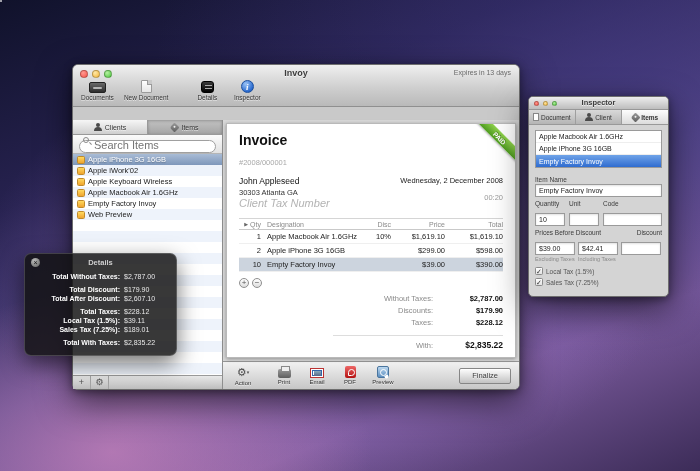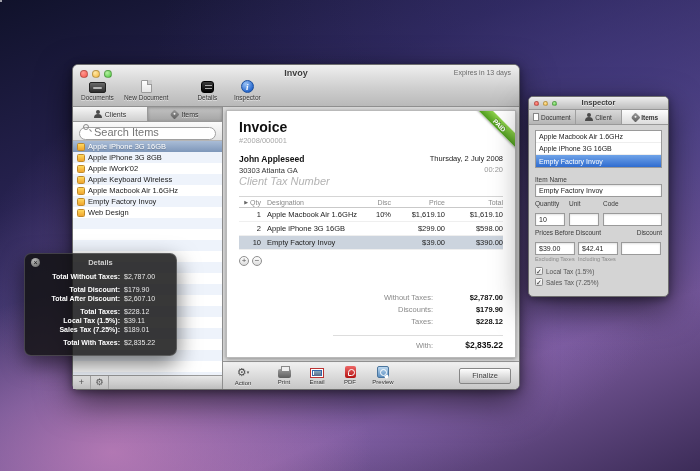--- a/index.html
+++ b/index.html
@@ -22,21 +22,21 @@
 
   
   .window{ position:absolute; border-radius:6px; box-shadow:0 12px 34px rgba(0,0,0,.6), 0 2px 8px rgba(0,0,0,.4); }
   .traffic{ display:flex; gap:4px; }
   .dot{ width:8px; height:8px; border-radius:50%; border:1px solid rgba(0,0,0,.25); }
   .dot.red{ background:radial-gradient(circle at 35% 30%,#ff9a92,#f8564b); }
   .dot.yellow{ background:radial-gradient(circle at 35% 30%,#ffe9a8,#f5b63a); }
   .dot.green{ background:radial-gradient(circle at 35% 30%,#b6f0a2,#4fc93f); }
 
   
-  .main-window{ left:72px; top:64px; width:448px; height:326px; background:#c9c9c9; border:1px solid #6e6e6e; border-radius:6px; display:flex; flex-direction:column; }
+  .main-window{ left:72px; top:64px; width:448px; height:326px; background:#c9c9c9; border:1px solid #6e6e6e; border-radius:6px; display:flex; flex-direction:column;gap:13px; }
   .mw-header{ height:42px; border-radius:5px 5px 0 0; background:linear-gradient(#efefef,#cfcfcf 55%,#b9b9b9); border-bottom:1px solid #8f8f8f; position:relative; flex:none; }
   .mw-title{ position:absolute; top:3px; left:0; right:0; text-align:center; font-size:9px; font-weight:bold; color:#3c3c3c; text-shadow:0 1px 0 rgba(255,255,255,.7); }
   .mw-expires{ position:absolute; top:4px; right:8px; font-size:7px; color:#6a6a6a; }
   .mw-traffic{ position:absolute; top:5px; left:7px; }
   .mw-toolbar{ position:absolute; left:8px; top:15px; display:flex; align-items:flex-end; gap:10px; }
   .tbtn{ display:flex; flex-direction:column; align-items:center; gap:1px; min-width:30px; cursor:default; }
   .tbtn .tlabel{ font-size:6.5px; color:#333; text-shadow:0 1px 0 rgba(255,255,255,.6); }
   .tbtn.gap{ margin-left:14px; }
   .ic-documents{ width:17px; height:11px; border-radius:2px; background:linear-gradient(#6a6a6a,#2d2d2d); border:1px solid #222; position:relative; }
   .ic-documents::after{ content:""; position:absolute; left:3px; right:3px; top:4px; height:2px; background:#b5b5b5; border-radius:1px; }
@@ -71,27 +71,27 @@
   .side-bottom{ height:14px; flex:none; border-top:1px solid #9a9a9a; background:linear-gradient(#e9e9e9,#bdbdbd); display:flex; align-items:center; }
   .sb-btn{ width:18px; height:100%; border-right:1px solid #a5a5a5; font-size:9px; line-height:13px; text-align:center; color:#555; cursor:default; }
 
   
   .content{ flex:1; display:flex; flex-direction:column; min-width:0; background:#d9d9d9; border-radius:0 0 5px 0; }
   .page-wrap{ flex:1; padding:3px; min-height:0; }
   .page{ position:relative; width:100%; height:100%; background:#fff; border:1px solid #b9b9b9; box-shadow:0 1px 4px rgba(0,0,0,.35); overflow:hidden; display:flex; flex-direction:column; padding:8px 12px 6px; }
   .ribbon-wrap{ position:absolute; right:0; top:0; width:44px; height:44px; overflow:hidden; }
   .ribbon{ position:absolute; width:70px; left:-6px; top:9px; transform:rotate(45deg); background:linear-gradient(#8fd24c,#4d9a1f); color:#fff; font-size:6.5px; font-weight:bold; text-align:center; padding:1.5px 0; text-shadow:0 -1px 0 rgba(0,0,0,.3); box-shadow:0 1px 2px rgba(0,0,0,.3); }
   .inv-title{ font-size:14px; font-weight:bold; color:#111; }
-  .inv-num{ font-size:7.5px; color:#a8a8a8; margin-top:1px; }
+  .inv-num{ font-size:7.5px; color:#a8a8a8; margin-top:10px; }
   .client-row{ display:flex; justify-content:space-between; margin-top:9px; }
-  .c-name{ font-size:8.5px; font-weight:bold; color:#111; }
+  .c-name{ font-size:8.5px; font-weight:normal; color:#111; }
   .c-addr{ font-size:7.5px; color:#333; margin-top:2px; }
   .c-tax{ font-size:11px; color:#b3b3b3; margin-top:0;font-style:italic; }
   .c-date{ font-size:7.5px; color:#222; text-align:right; }
-  .c-time{ font-size:7.5px; color:#9a9a9a; text-align:right; margin-top:2px; }
+  .c-time{ font-size:7.5px; color:#9a9a9a; text-align:right; margin-top:8px; }
   .inv-table{ margin-top:9px; }
   .t-head{ display:flex; font-size:7px; color:#8a8a8a; border-top:1px solid #d5d5d5; border-bottom:1px solid #c9c9c9; padding:1.5px 0; align-items:center; }
   .t-row{ display:flex; font-size:7.5px; color:#222; padding:2px 0; border-bottom:1px solid #f90; border-bottom:1px solid #efefef; align-items:center; }
   .t-row.selected{ background:#ccd4de; }
   .c-qty{ width:26px; text-align:right; padding-right:4px; flex:none; }
   .c-des{ flex:1; min-width:0; padding-left:2px; }
   .c-disc{ width:30px; text-align:right; flex:none; }
   .c-price{ width:54px; text-align:right; flex:none; }
   .c-total{ width:58px; text-align:right; flex:none; }
   .tri{ display:inline-block; font-size:5px; color:#666; margin-right:2px; vertical-align:1px; }
@@ -215,41 +215,37 @@
             <input class="search-input" type="text" placeholder="Search Items" style="">
           </div>
         </div>
         <div class="item-list">
           <div class="list-row selected">
             <span class="item-icon"></span>
             <span>Apple iPhone 3G 16GB</span>
           </div>
           <div class="list-row">
             <span class="item-icon"></span>
-            <span>Apple iPhone 3G 8GB</span>
+            <span>Apple iWork'02</span>
           </div>
           <div class="list-row">
             <span class="item-icon"></span>
-            <span>Apple iWork'02</span>
+            <span>Apple Keyboard Wireless</span>
           </div>
           <div class="list-row">
             <span class="item-icon"></span>
-            <span>Apple Keyboard Wireless</span>
+            <span>Apple Macbook Air 1.6GHz</span>
           </div>
           <div class="list-row">
             <span class="item-icon"></span>
-            <span>Apple Macbook Air 1.6GHz</span>
+            <span>Empty Factory Invoy</span>
           </div>
           <div class="list-row">
             <span class="item-icon"></span>
-            <span>Empty Factory Invoy</span>
-          </div>
-          <div class="list-row">
-            <span class="item-icon"></span>
-            <span>Web Design</span>
+            <span>Web Preview</span>
           </div>
         </div>
         <div class="side-bottom">
           <div class="sb-btn">+</div>
           <div class="sb-btn">⚙</div>
         </div>
       </div>
 
       <div class="content">
         <div class="page-wrap">
@@ -259,21 +255,21 @@
             </div>
             <div class="inv-title">Invoice</div>
             <div class="inv-num">#2008/000001</div>
             <div class="client-row">
               <div class="c-left">
                 <div class="c-name">John Appleseed</div>
                 <div class="c-addr">30303 Atlanta GA</div>
                 <div class="c-tax">Client Tax Number</div>
               </div>
               <div class="c-right">
-                <div class="c-date">Thursday, 2 July 2008</div>
+                <div class="c-date">Wednesday, 2 December 2008</div>
                 <div class="c-time">00:20</div>
               </div>
             </div>
 
             <div class="inv-table">
               <div class="t-head">
                 <div class="c-qty"><span class="tri">▶</span><span>Qty</span></div>
                 <div class="c-des">Designation</div>
                 <div class="c-disc">Disc</div>
                 <div class="c-price">Price</div>

